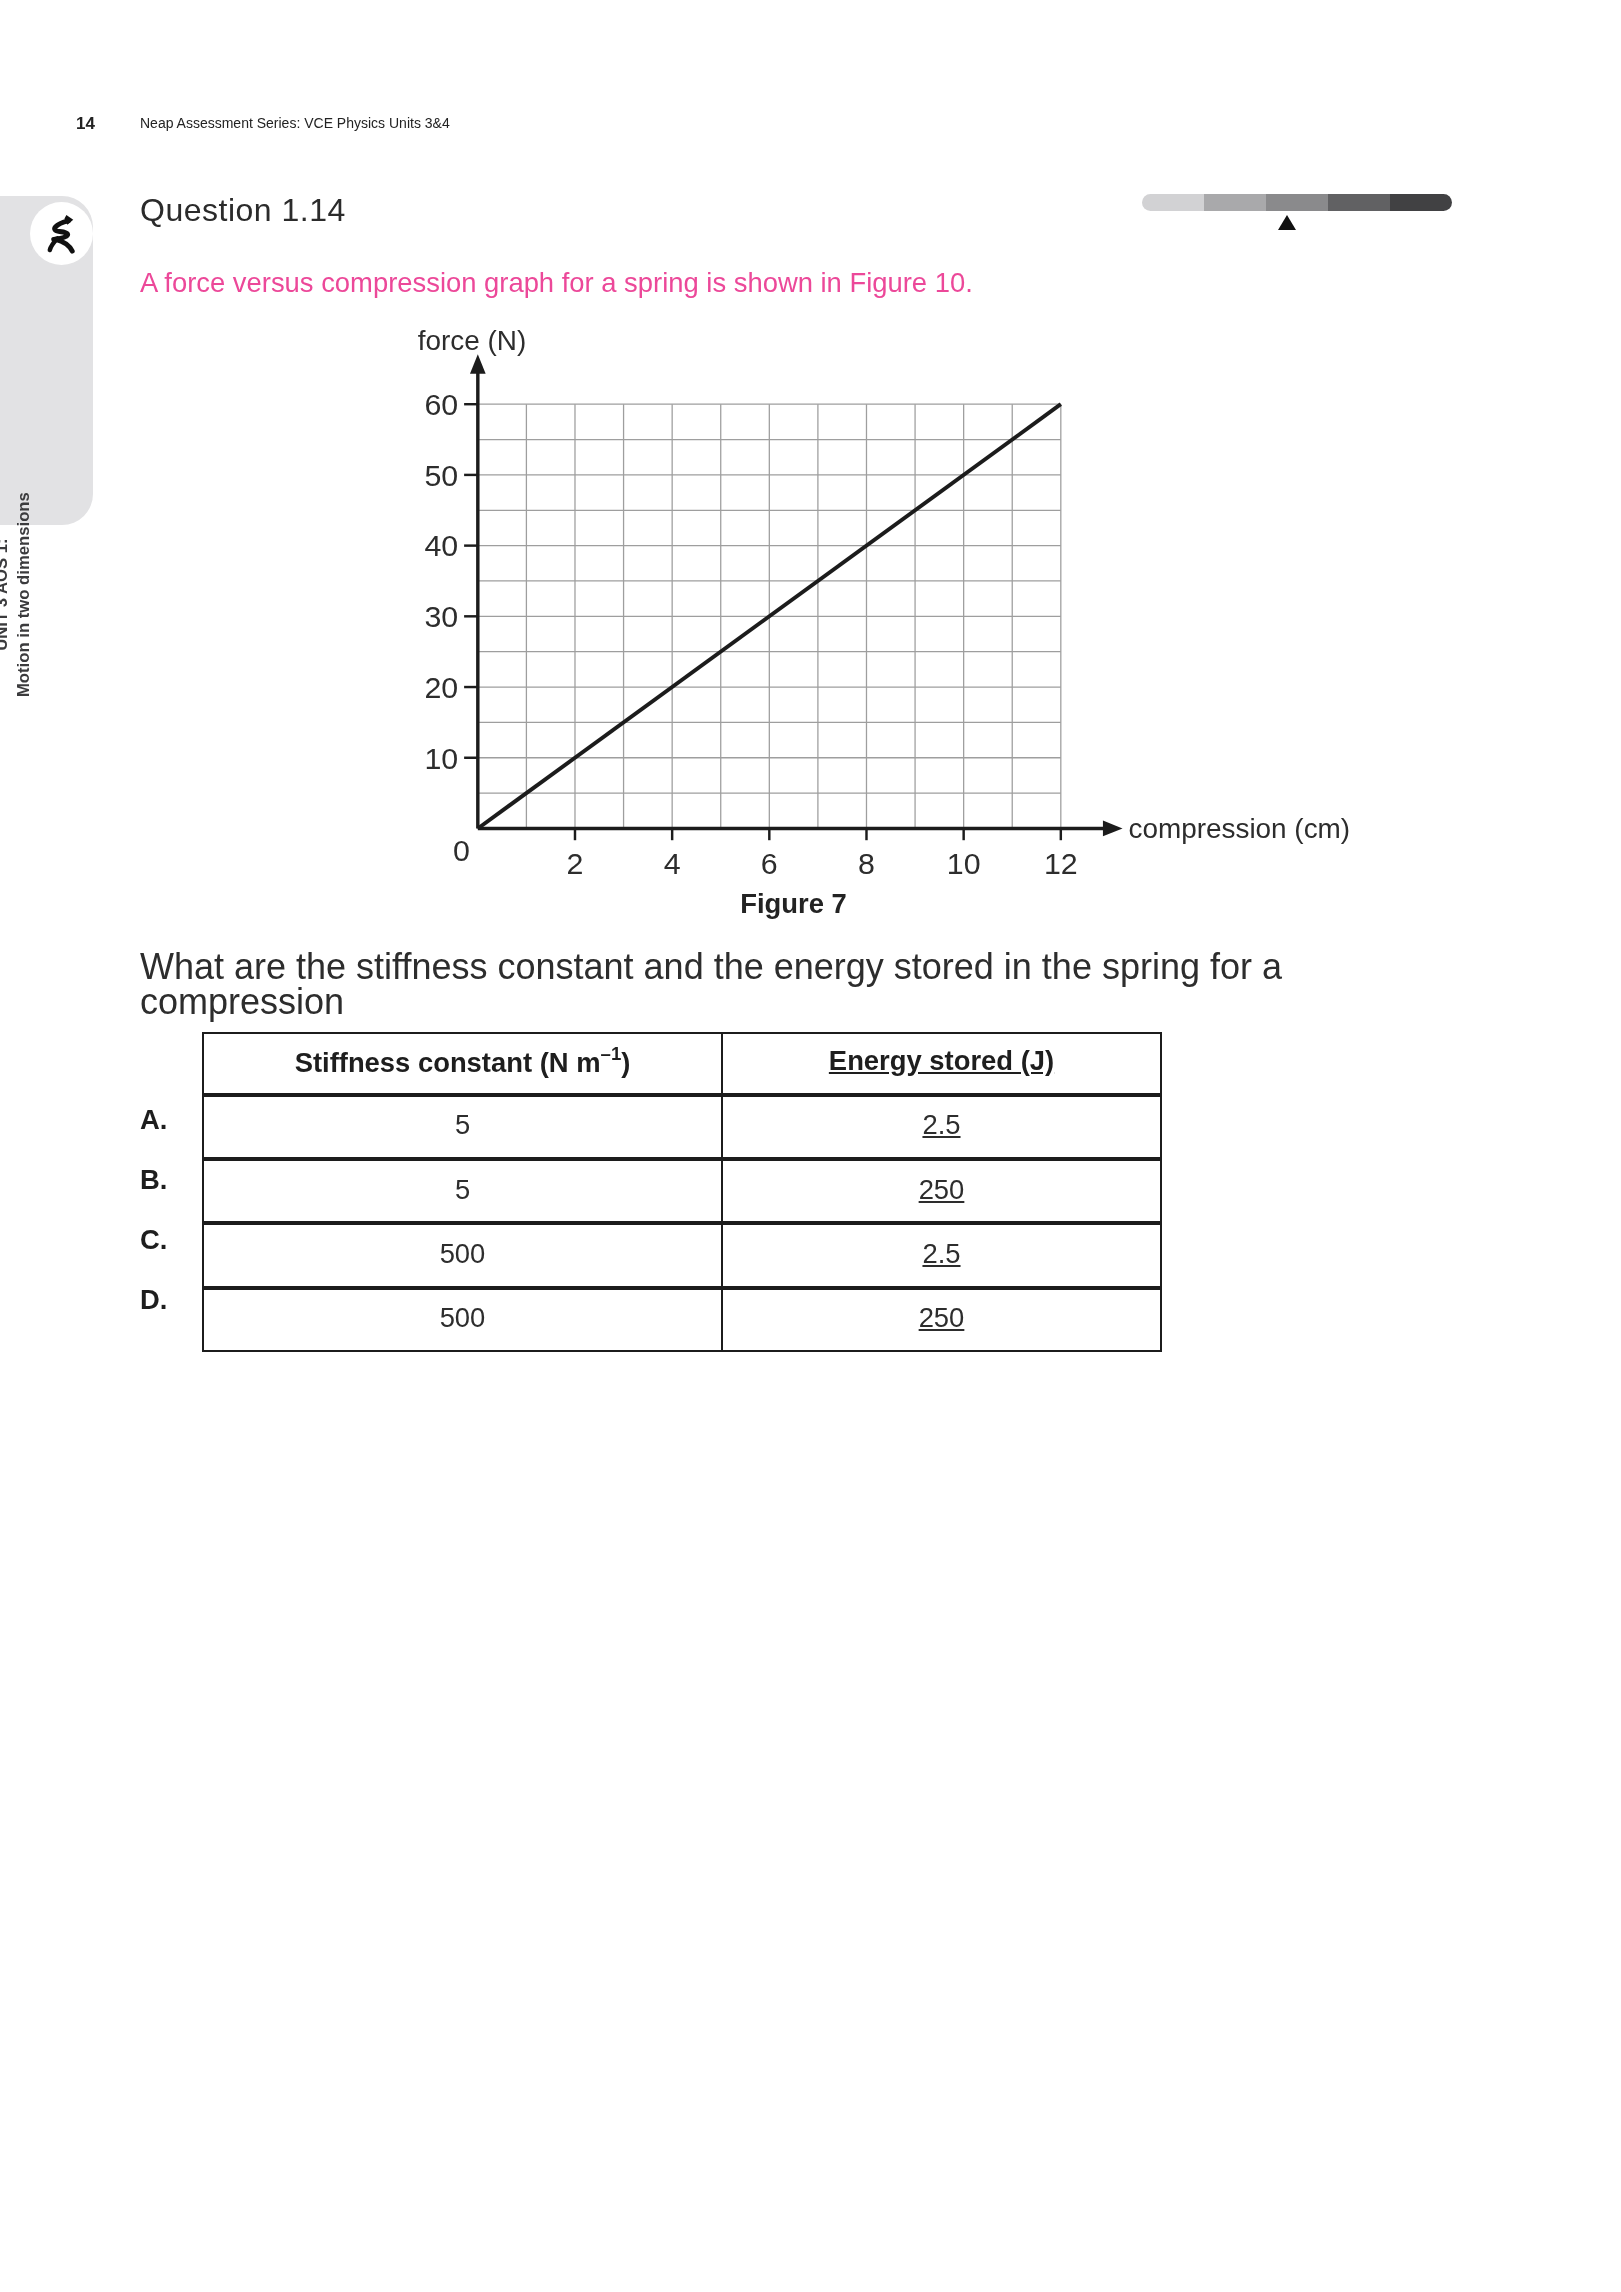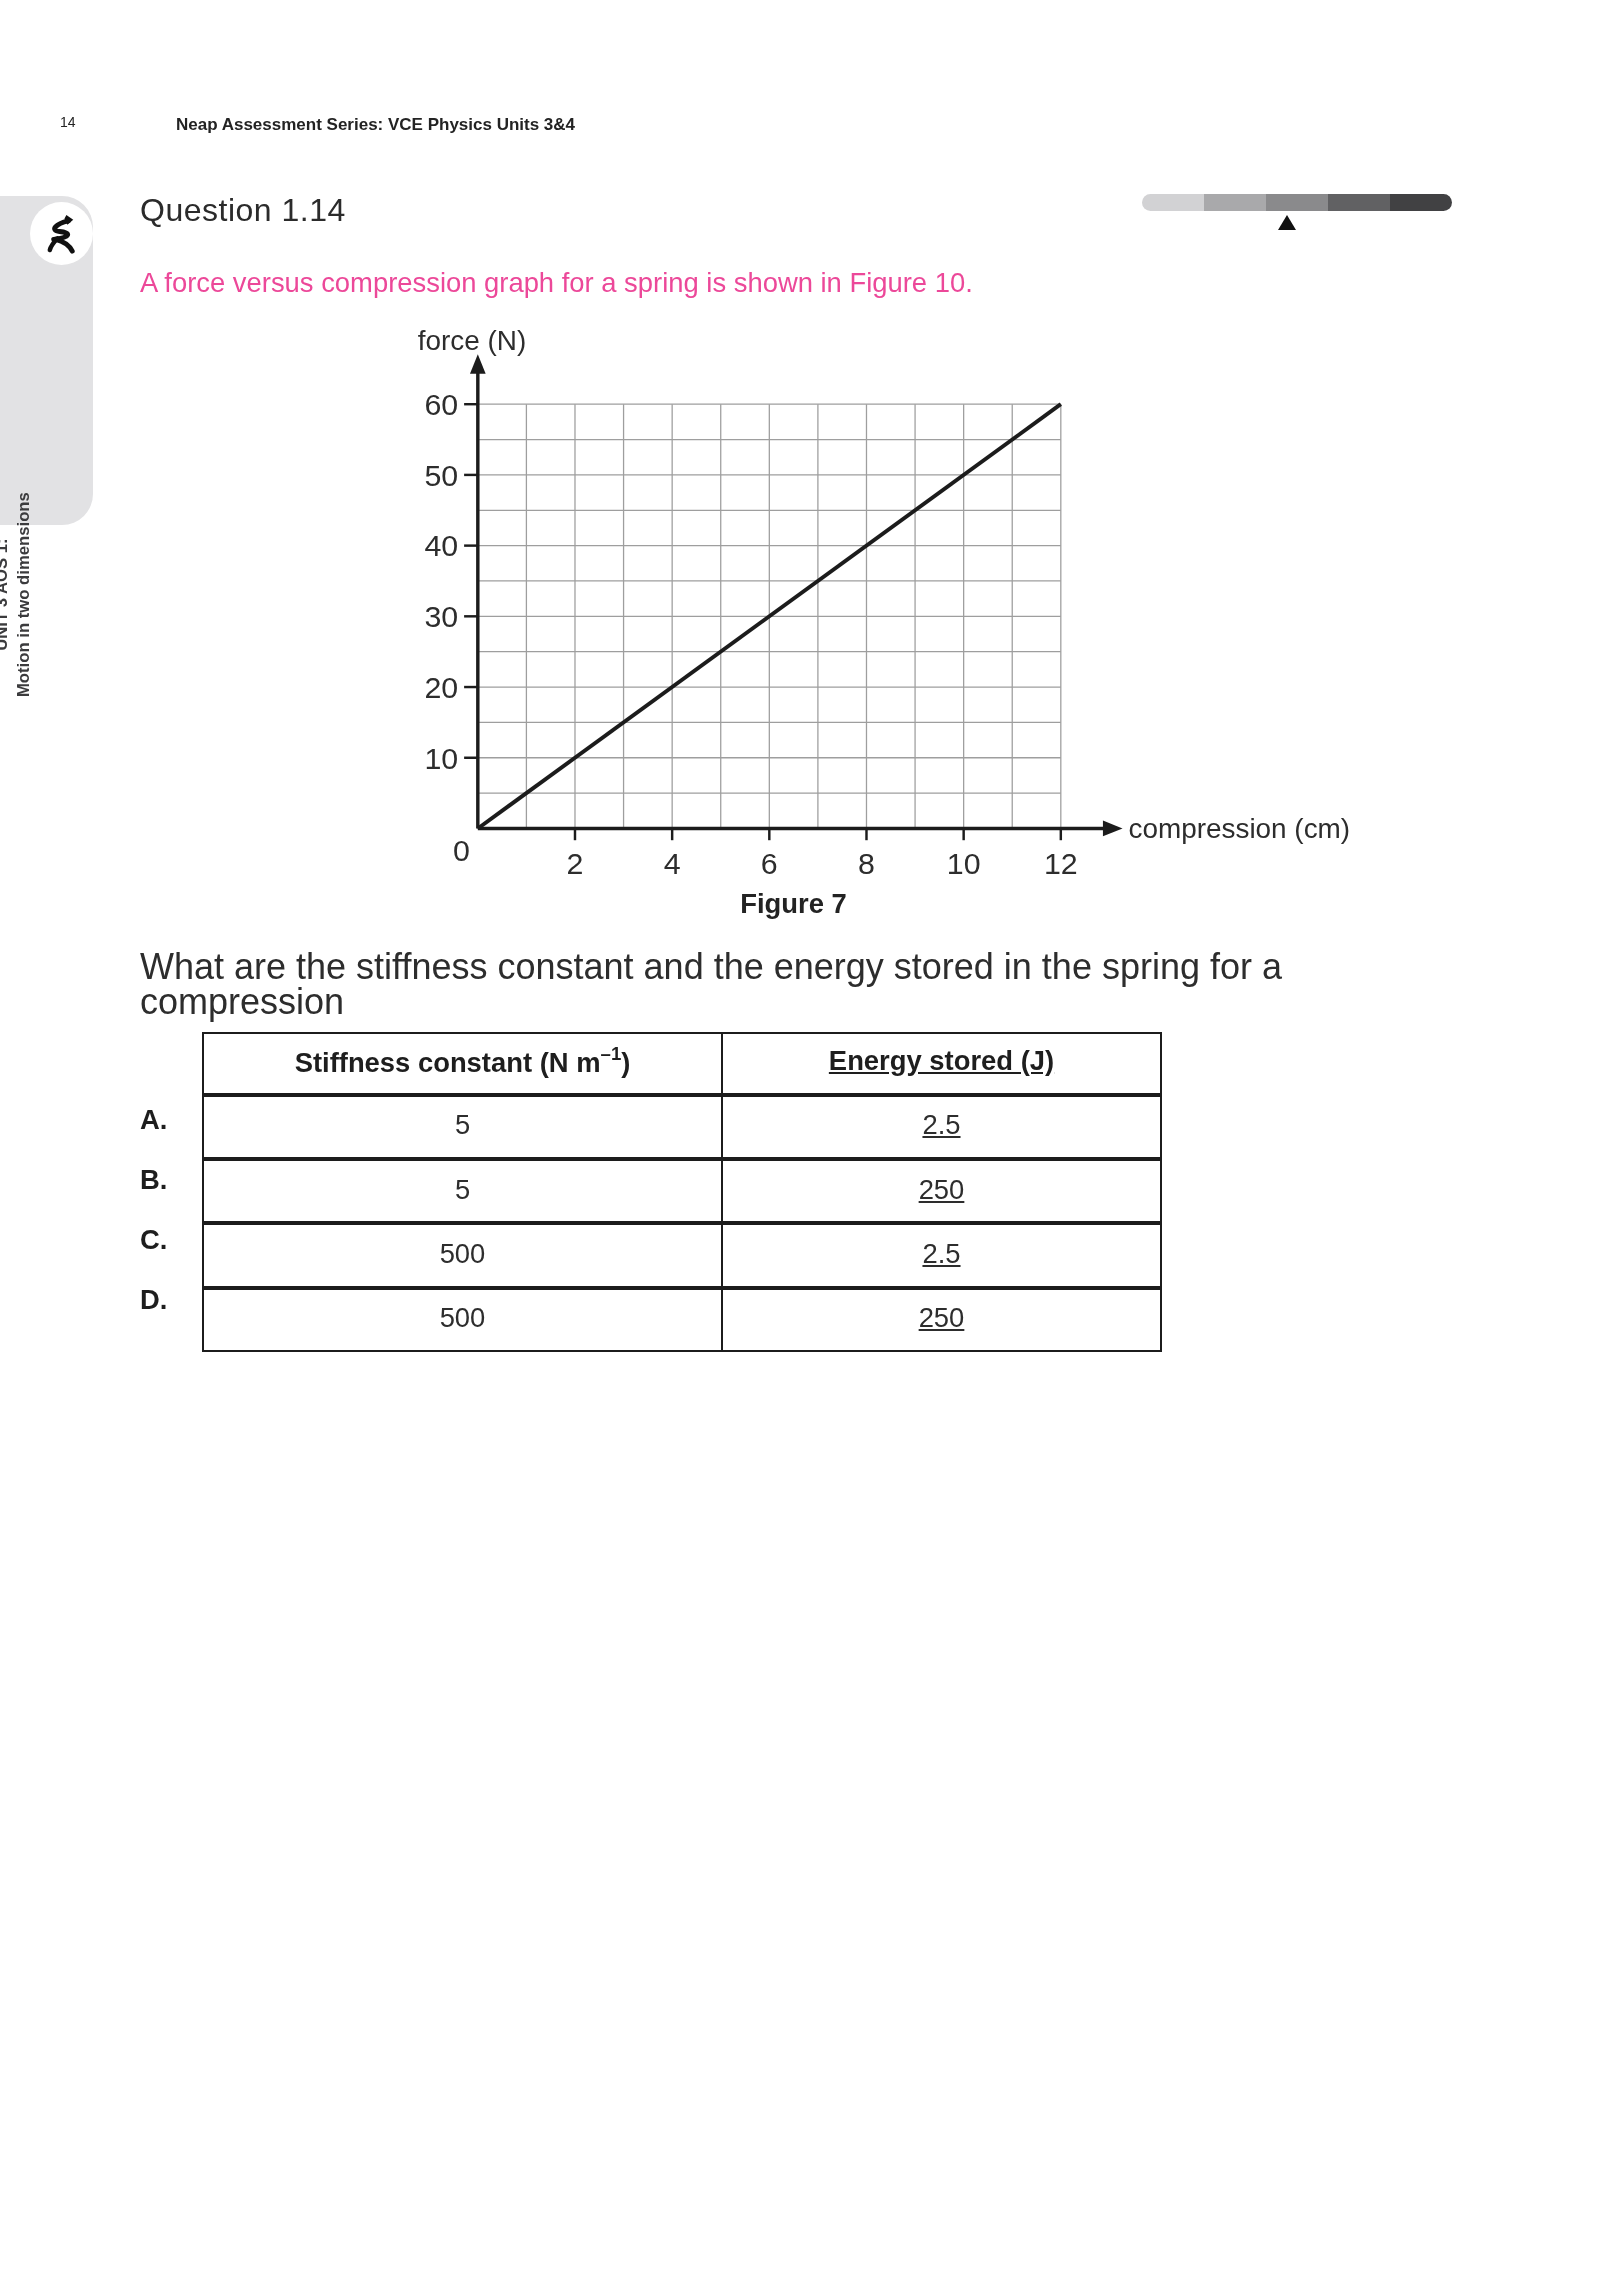--- a/index.html
+++ b/index.html
@@ -3,22 +3,22 @@
 <meta charset="utf-8">
 <style>
   * { margin:0; padding:0; box-sizing:border-box; }
   html,body { background:#ffffff; }
   body { font-family:"Liberation Sans", sans-serif; color:#272727; }
   #page {
     position:relative; width:1621px; height:2293px; background:#fff; overflow:hidden;
   }
 
   
-  .page-num { position:absolute; left:60px; top:114px; font-size:14px; font-weight:normal; color:#232323; }
-  .series-title { position:absolute; left:140px; top:115px; font-size:17px; font-weight:bold; color:#232323;margin-left:36px; }
+  .page-num { position:absolute; left:76px; top:114px; font-size:17px; font-weight:bold; color:#232323; }
+  .series-title { position:absolute; left:140px; top:115px; font-size:14px; font-weight:normal; color:#232323; }
 
   
   .unit-tab {
     position:absolute; left:-33px; top:196px; width:126px; height:329px;
     background:#e2e2e4; border-radius:31px;
   }
   .unit-tab .icon-circle {
     position:absolute; left:63px; top:5.9px; width:63px; height:63px;
     background:#ffffff; border-radius:50%;
   }

